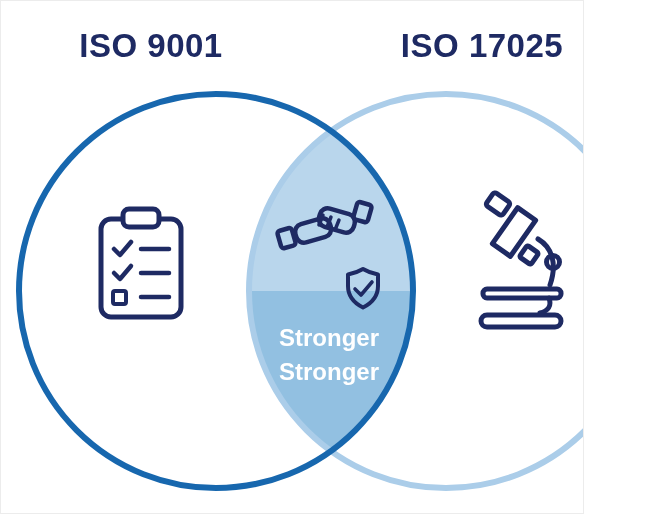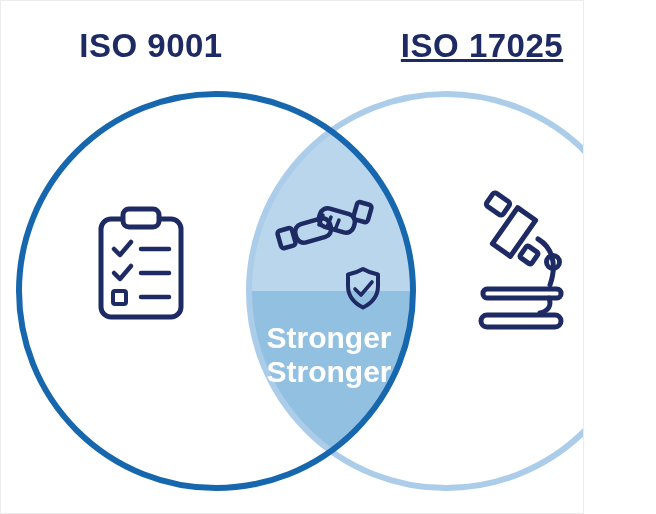--- a/index.html
+++ b/index.html
@@ -17,28 +17,28 @@
     position:absolute;
     top:26px;
     width:230px;
     text-align:center;
     font-size:33px;
     font-weight:bold;
     letter-spacing:.5px;
     color:#1e2a63;
   }
   .title-left{left:35px;}
-  .title-right{left:366px;text-decoration:underline;}
+  .title-right{left:366px;}
   .overlap-text{
     position:absolute;
     left:228px;
     top:320px;
     width:200px;
     text-align:center;
-    font-size:30px;
+    font-size:24px;
     font-weight:bold;
     line-height:34px;
     color:#ffffff;
   }
 </style>
 </head>
 <body>
 
 <div class="stage">
 

